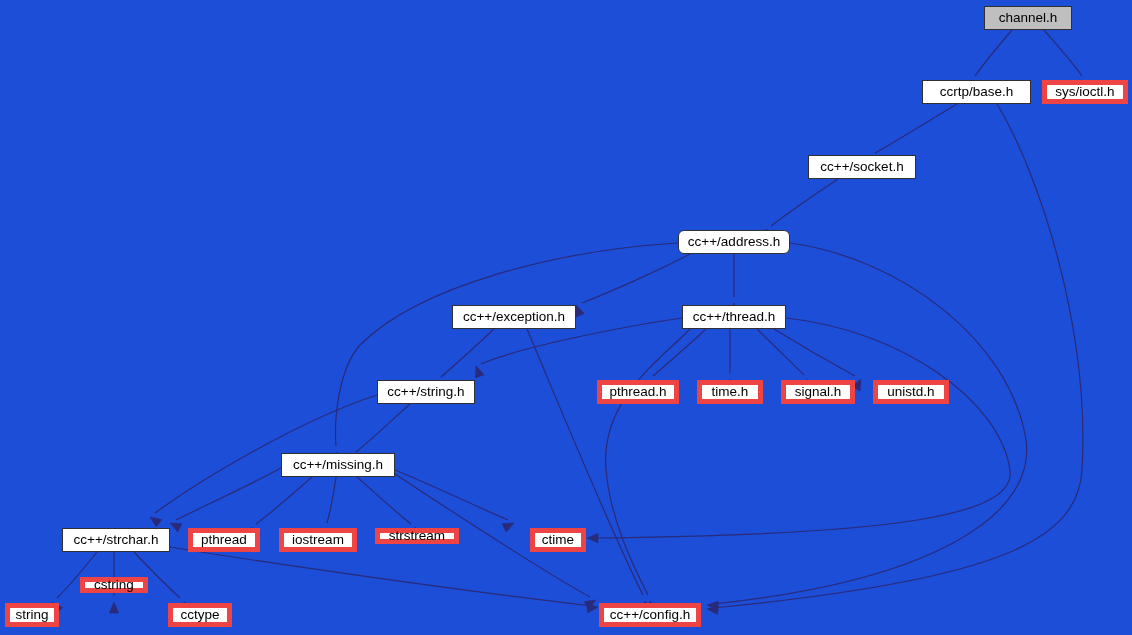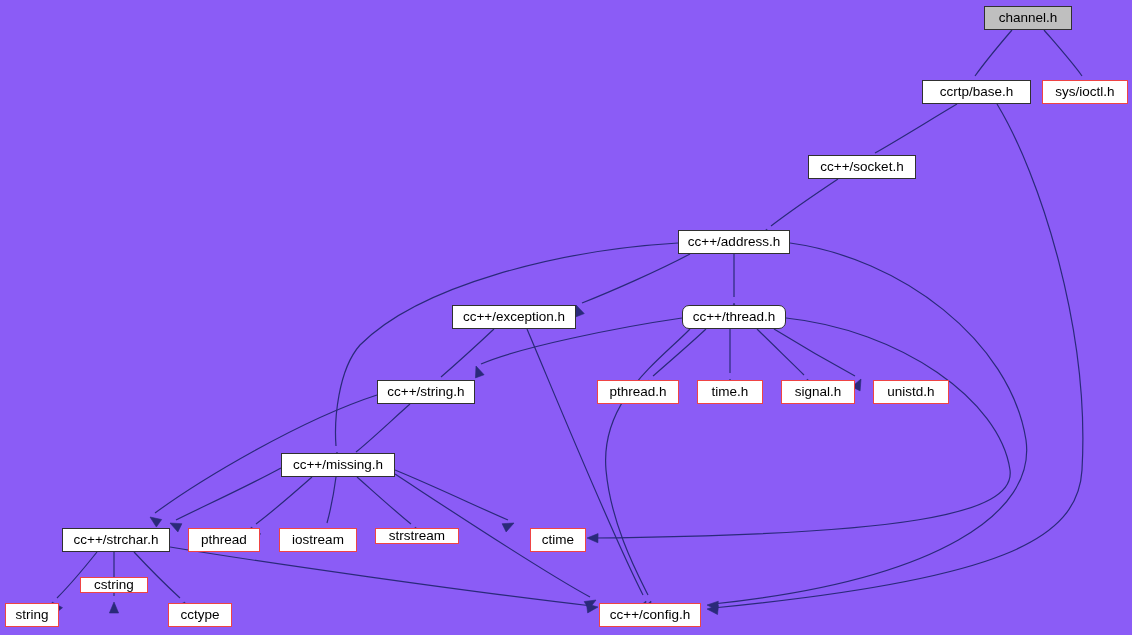--- a/index.html
+++ b/index.html
@@ -4,21 +4,21 @@
 <style>
   html, body {
     margin: 0;
     padding: 0;
     background: #ffffff;
   }
   #graph-root {
     position: relative;
     width: 1132px;
     height: 635px;
-    background: #8b5cf6;
+    background: #1d4ed8;
     font-family: "Liberation Sans", sans-serif;
     overflow: hidden;
   }
   #graph-svg {
     position: absolute;
     left: 0;
     top: 0;
     width: 1132px;
     height: 635px;
   }
@@ -36,21 +36,21 @@
     position: absolute;
     box-sizing: border-box;
     display: flex;
     align-items: center;
     justify-content: center;
     font-size: 13.5px;
     line-height: 1;
     color: #000000;
     white-space: nowrap;
     background: #ffffff;
-    border: 1px solid #ef4444;
+    border: 5px solid #ef4444;
   }
   .node.dark {
     border: 1.6px solid #303030;
     background: #ffffff;
   }
   .node.current {
     border: 1.6px solid #303030;
     background: #bfbfbf;
   }
   .node-label {
@@ -189,27 +189,27 @@
       </div>
       <div class="node dark" style="left: 922px; top: 80px; width: 109px; height: 24px;">
         <span class="node-label">ccrtp/base.h</span>
       </div>
       <div class="node light" style="left: 1042px; top: 80px; width: 86px; height: 24px;">
         <span class="node-label">sys/ioctl.h</span>
       </div>
       <div class="node dark" style="left: 808px; top: 155px; width: 108px; height: 24px;">
         <span class="node-label">cc++/socket.h</span>
       </div>
-      <div class="node dark" style="left: 678px; top: 230px; width: 112px; height: 24px;">
+      <div class="node dark" style="left: 678px; top: 230px; width: 112px; height: 24px; border-radius: 6px;">
         <span class="node-label">cc++/address.h</span>
       </div>
       <div class="node dark" style="left: 452px; top: 305px; width: 124px; height: 24px;">
         <span class="node-label">cc++/exception.h</span>
       </div>
-      <div class="node dark" style="left: 682px; top: 305px; width: 104px; height: 24px; border-radius: 7px;">
+      <div class="node dark" style="left: 682px; top: 305px; width: 104px; height: 24px;">
         <span class="node-label">cc++/thread.h</span>
       </div>
       <div class="node light" style="left: 597px; top: 380px; width: 82px; height: 24px;">
         <span class="node-label">pthread.h</span>
       </div>
       <div class="node light" style="left: 697px; top: 380px; width: 66px; height: 24px;">
         <span class="node-label">time.h</span>
       </div>
       <div class="node light" style="left: 781px; top: 380px; width: 74px; height: 24px;">
         <span class="node-label">signal.h</span>

